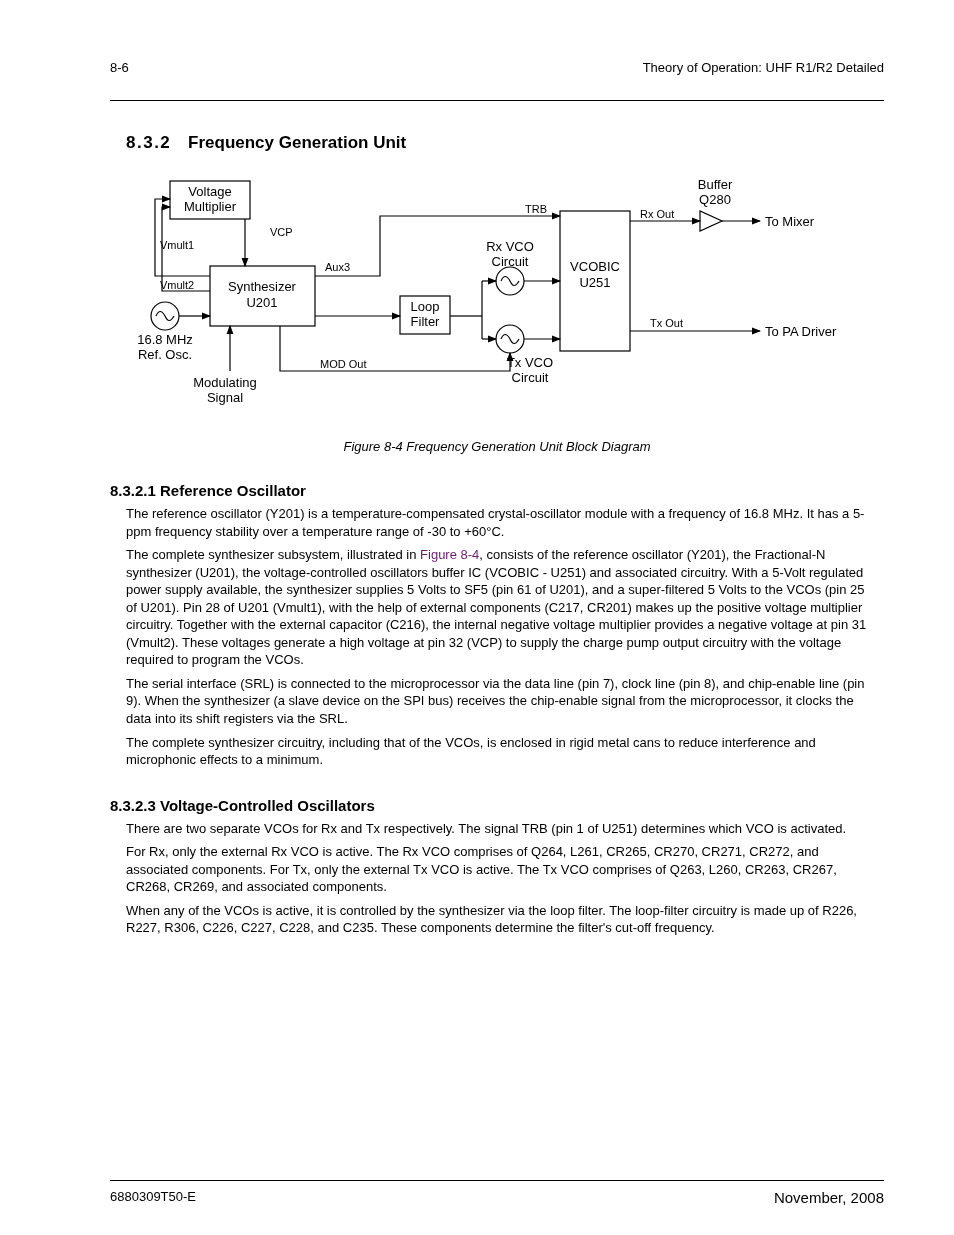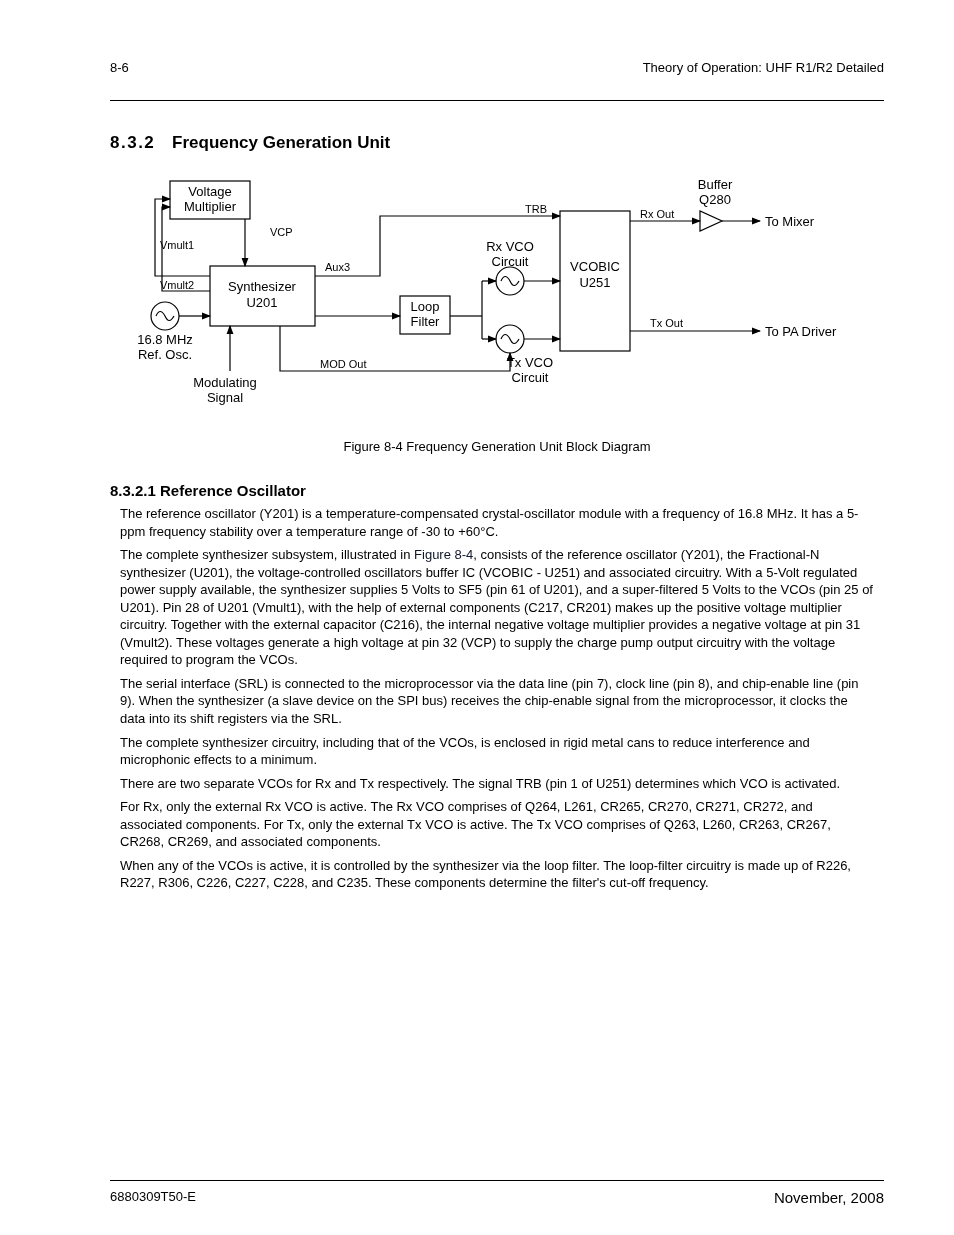--- a/index.html
+++ b/index.html
@@ -29,46 +29,47 @@
   }
   .header .right {
     position: absolute;
     right: 0;
     top: 0;
     font-size: 13px;
   }
   .h3 {
     font-size: 17px;
     font-weight: bold;
-    margin: 32px 0 10px 0;
+    margin: 32px 0 10px 16px;
   }
   .tracking {
     letter-spacing: 1.5px;
   }
   .figure-wrap {
     margin-top: 18px;
   }
   .figure-caption {
     text-align: center;
     font-size: 13px;
+    font-style: italic;
     margin-top: 4px;
   }
   .h4 {
     font-size: 15px;
     font-weight: bold;
     margin: 28px 0 6px 0;
   }
   .para {
     font-size: 13px;
     line-height: 1.35;
-    margin: 6px 10px;
+    margin: 6px 16px;
     text-align: left;
   }
   .link {
-    color: #0f172a;
+    color: #701a75;
     text-decoration: none;
   }
   .footer {
     position: absolute;
     left: 110px;
     right: 70px;
     bottom: 50px;
     border-top: 1px solid #000;
     padding-top: 4px;
   }
@@ -194,20 +195,21 @@
 
   <h3 class="h4">8.3.2.1 Reference Oscillator</h3>
   <p class="para">The reference oscillator (Y201) is a temperature-compensated crystal-oscillator module with a frequency of 16.8 MHz. It has a 5-ppm frequency stability over a temperature range of -30 to +60°C.</p>
 
   <p class="para">
     <span>The complete synthesizer subsystem, illustrated in </span><a href="#" class="link">Figure 8-4</a><span>, consists of the reference oscillator (Y201), the Fractional-N synthesizer (U201), the voltage-controlled oscillators buffer IC (VCOBIC - U251) and associated circuitry. With a 5-Volt regulated power supply available, the synthesizer supplies 5 Volts to SF5 (pin 61 of U201), and a super-filtered 5 Volts to the VCOs (pin 25 of U201). Pin 28 of U201 (Vmult1), with the help of external components (C217, CR201) makes up the positive voltage multiplier circuitry. Together with the external capacitor (C216), the internal negative voltage multiplier provides a negative voltage at pin 31 (Vmult2). These voltages generate a high voltage at pin 32 (VCP) to supply the charge pump output circuitry with the voltage required to program the VCOs.</span>
   </p>
   <p class="para">The serial interface (SRL) is connected to the microprocessor via the data line (pin 7), clock line (pin 8), and chip-enable line (pin 9). When the synthesizer (a slave device on the SPI bus) receives the chip-enable signal from the microprocessor, it clocks the data into its shift registers via the SRL.</p>
   <p class="para">The complete synthesizer circuitry, including that of the VCOs, is enclosed in rigid metal cans to reduce interference and microphonic effects to a minimum.</p>
 
+  <h3 class="h4">8.3.2.3 Voltage-Controlled Oscillators</h3>
   <p class="para">There are two separate VCOs for Rx and Tx respectively. The signal TRB (pin 1 of U251) determines which VCO is activated.</p>
   <p class="para">For Rx, only the external Rx VCO is active. The Rx VCO comprises of Q264, L261, CR265, CR270, CR271, CR272, and associated components. For Tx, only the external Tx VCO is active. The Tx VCO comprises of Q263, L260, CR263, CR267, CR268, CR269, and associated components.</p>
   <p class="para">When any of the VCOs is active, it is controlled by the synthesizer via the loop filter. The loop-filter circuitry is made up of R226, R227, R306, C226, C227, C228, and C235. These components determine the filter's cut-off frequency.</p>
 
   <div class="footer">
     <span class="left">6880309T50-E</span>
     <span class="right">November, 2008</span>
   </div>
 </div>
 

